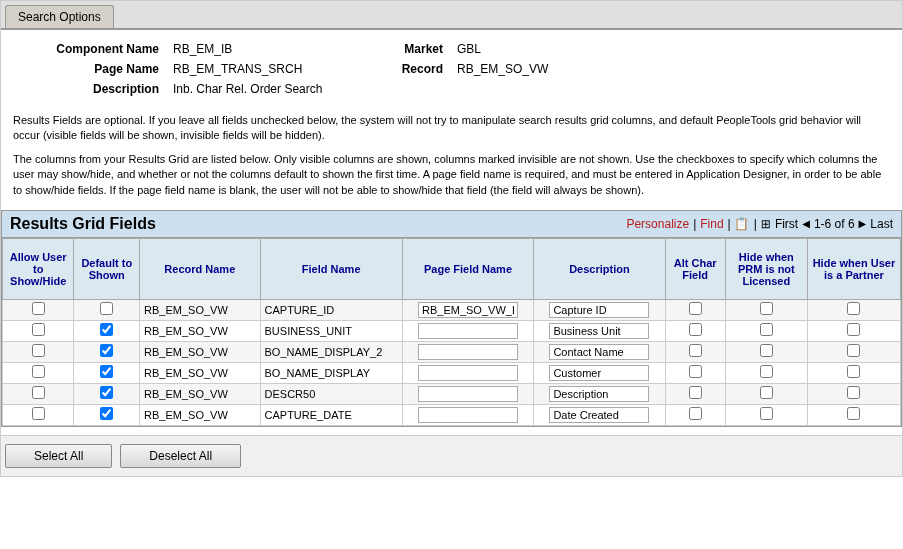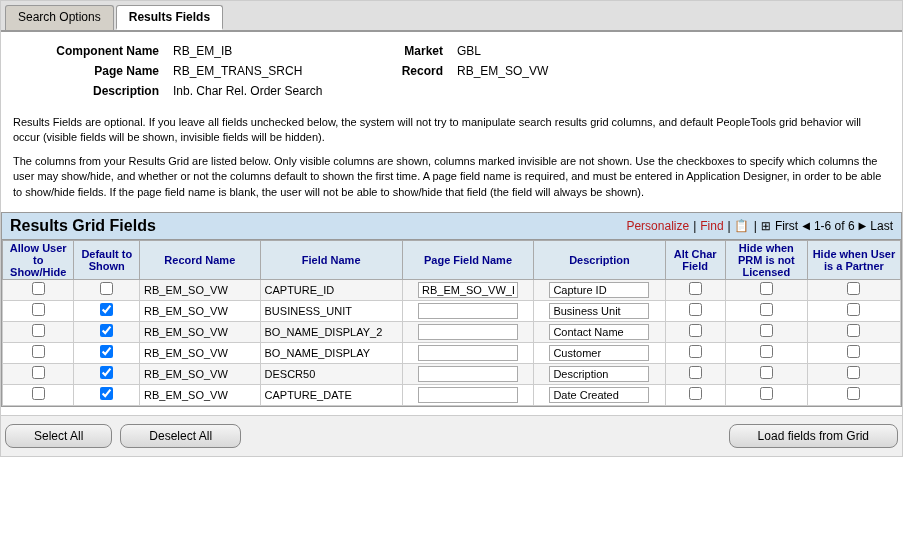--- a/index.html
+++ b/index.html
@@ -47,21 +47,21 @@
     .grid-header-title { font-weight: bold; font-size: 16px; }
     .grid-header-controls { display: flex; align-items: center; gap: 4px; font-size: 12px; color: #00f; }
     .grid-header-controls a { color: #b91c1c; cursor: pointer; text-decoration: none; }
     .grid-header-controls span { color: #000; }
 
     
     .grid-table { width: 100%; border-collapse: collapse; }
     .grid-table th {
       background: #dce8f0;
       border: 1px solid #aaa;
-      padding: 1px 4px;
+      padding: 12px 4px;
       font-size: 11px;
       font-weight: bold;
       color: #00008b;
       text-align: center;
       vertical-align: middle;
     }
     .grid-table td {
       border: 1px solid #ccc;
       padding: 2px 4px;
       font-size: 11px;
@@ -85,41 +85,38 @@
     }
 
     
     .footer { display: flex; align-items: center; padding: 8px 4px; gap: 8px; border-top: 1px solid #ccc; background: #f0f0f0; }
     .btn {
       padding: 4px 28px;
       border: 1px solid #888;
       background: linear-gradient(to bottom, #f5f5f5, #d8d8d8);
       font-size: 12px;
       cursor: pointer;
-      border-radius: 8px;
+      border-radius: 2px;
       min-width: 100px;
     }
 
     .divider { color: #999; }
 
     
     .page-wrapper { border: 1px solid #ccc; }
     .header-section { padding: 8px 12px 4px 12px; }
   </style>
 </head>
 <body>
 
 <div class="page-wrapper">
 
   <div class="tabs">
     <div class="tab">
       <span>Search Options</span>
-    </div>
-    <div class="tab active">
-      <span>Results Fields</span>
     </div>
   </div>
 
   <div class="header-section">
     <table class="info-table">
       <tbody>
           <tr>
         <td class="info-label" style="width:150px">Component Name</td>
         <td class="info-value" style="width:200px">RB_EM_IB</td>
         <td class="info-label" style="width:80px">Market</td>
@@ -265,16 +262,15 @@
             <td><input type="checkbox" style=""></td>
           </tr>
         </tbody>
     </table>
   </div>
 
   <div class="footer">
     <button class="btn">Select All</button>
     <button class="btn">Deselect All</button>
     <div style="flex:1"></div>
-    <button class="btn" style="min-width:160px;">Load fields from Grid</button>
   </div>
 
 </div>
 
 </body></html>

